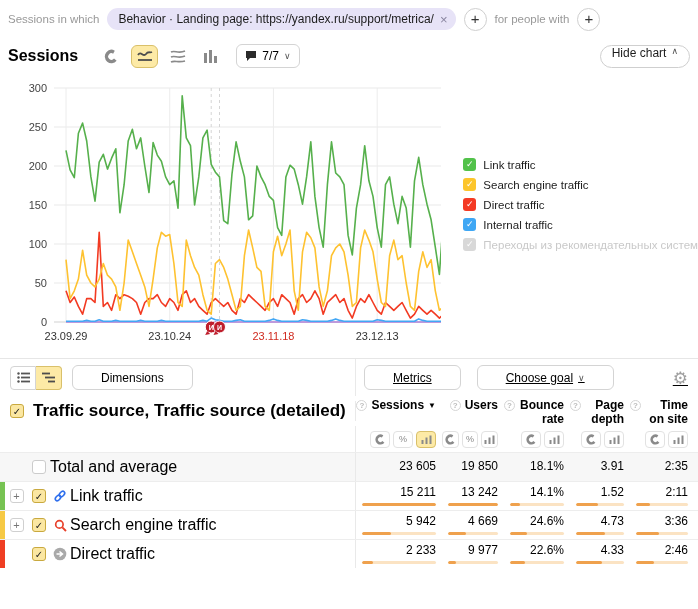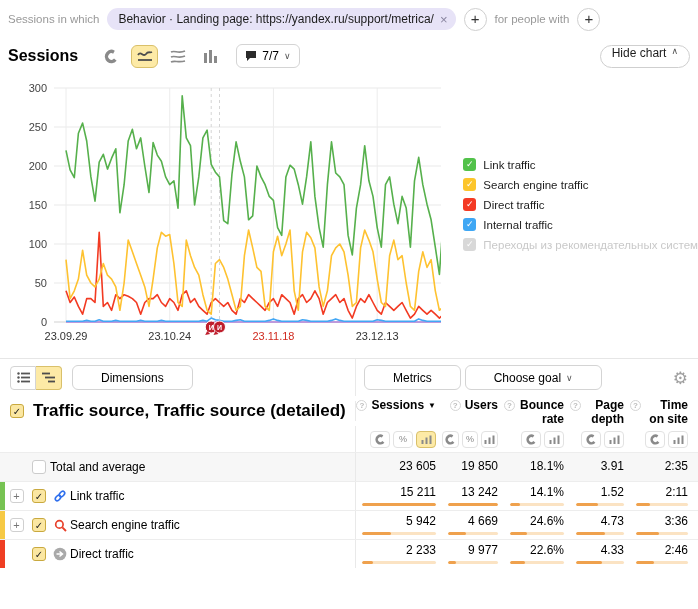--- a/index.html
+++ b/index.html
@@ -27,21 +27,21 @@
   .legend { margin-top:84px; margin-left:22px; }
   .legend-item { display:flex; align-items:center; gap:7px; margin-bottom:7px; cursor:pointer; }
   .legend-cb { width:13px; height:13px; border-radius:3px; color:#fff; font-size:9px; line-height:13px; text-align:center; }
   .legend-label { font-size:11.5px; color:#1c1c1c; white-space:nowrap; }
   .legend-item.disabled .legend-label { color:#c9c9c9; }
 
   
   .section-divider { border-top:1px solid #e6e6e6; margin-top:2px; }
   .table-toolbar { display:flex; height:37px; align-items:center; }
   .tb-left { width:356px; height:100%; display:flex; align-items:center; gap:10px; padding-left:10px; border-right:1px solid #e9e9e9; }
-  .tb-right { flex:1; height:100%; display:flex; align-items:center; gap:4px; padding-left:8px; }
+  .tb-right { flex:1; height:100%; display:flex; align-items:center; gap:16px; padding-left:8px;text-decoration:underline; }
   .seg { display:flex; }
   .seg .icon-btn { width:26px; height:24px; border:1px solid #d4d4d4; border-radius:0; background:#fff; }
   .seg .icon-btn:first-child { border-radius:4px 0 0 4px; }
   .seg .icon-btn:last-child { border-radius:0 4px 4px 0; border-left:none; }
   .seg .icon-btn.selected { background:#fdeaa6; border-color:#d9c06a; }
   .text-btn { height:25px; border:1px solid #d4d4d4; border-radius:6px; background:#fff; font-size:12px; padding:0 28px; display:flex; align-items:center; gap:5px; cursor:pointer; }
   .gear { margin-left:auto; margin-right:10px; font-size:17px; color:#9f9f9f; cursor:pointer; font-family:"DejaVu Sans",sans-serif; }
 
   
   .trow { display:flex; align-items:stretch; border-top:1px solid #ededed; }
@@ -59,21 +59,21 @@
   .hdr-row2 { height:26px; border-top:none; }
   .data-row { height:29px; }
   .total-row { background:#f7f7f7; }
   .strip { width:5px; align-self:stretch; flex:none; }
   .exp-slot { width:23px; flex:none; display:flex; justify-content:center; }
   .expander { width:14px; height:14px; border:1px solid #d0d0d0; border-radius:3px; background:#fff; color:#777; font-size:11px; line-height:12px; text-align:center; cursor:pointer; }
   .cb-slot { width:22px; flex:none; display:flex; justify-content:center; }
   .cb { width:14px; height:14px; border-radius:3px; border:1px solid #c9a93f; background:#fbe7a2; color:#222; font-size:10px; line-height:13px; text-align:center; cursor:pointer; font-weight:bold; }
   .cb.unchecked { background:#fff; border-color:#ccc; }
   .row-icon { width:20px; flex:none; display:flex; justify-content:center; align-items:center; }
-  .row-label { font-size:12px; white-space:nowrap; }
+  .row-label { font-size:16px; white-space:nowrap; }
   .mcell { display:flex; flex-direction:column; justify-content:center; align-items:flex-end; padding:0 6px; font-size:12px; }
   .mcell .num { line-height:1.1; }
   .bar-track { width:100%; height:3px; border-radius:2px; background:#fbe3c3; margin-top:3px; overflow:hidden; }
   .bar-fill { height:100%; border-radius:2px; background:#efa14d; }
   svg text { font-family:"Liberation Sans","DejaVu Sans",sans-serif; }
 </style>
 </head>
 <body>
 
 <div class="app">

